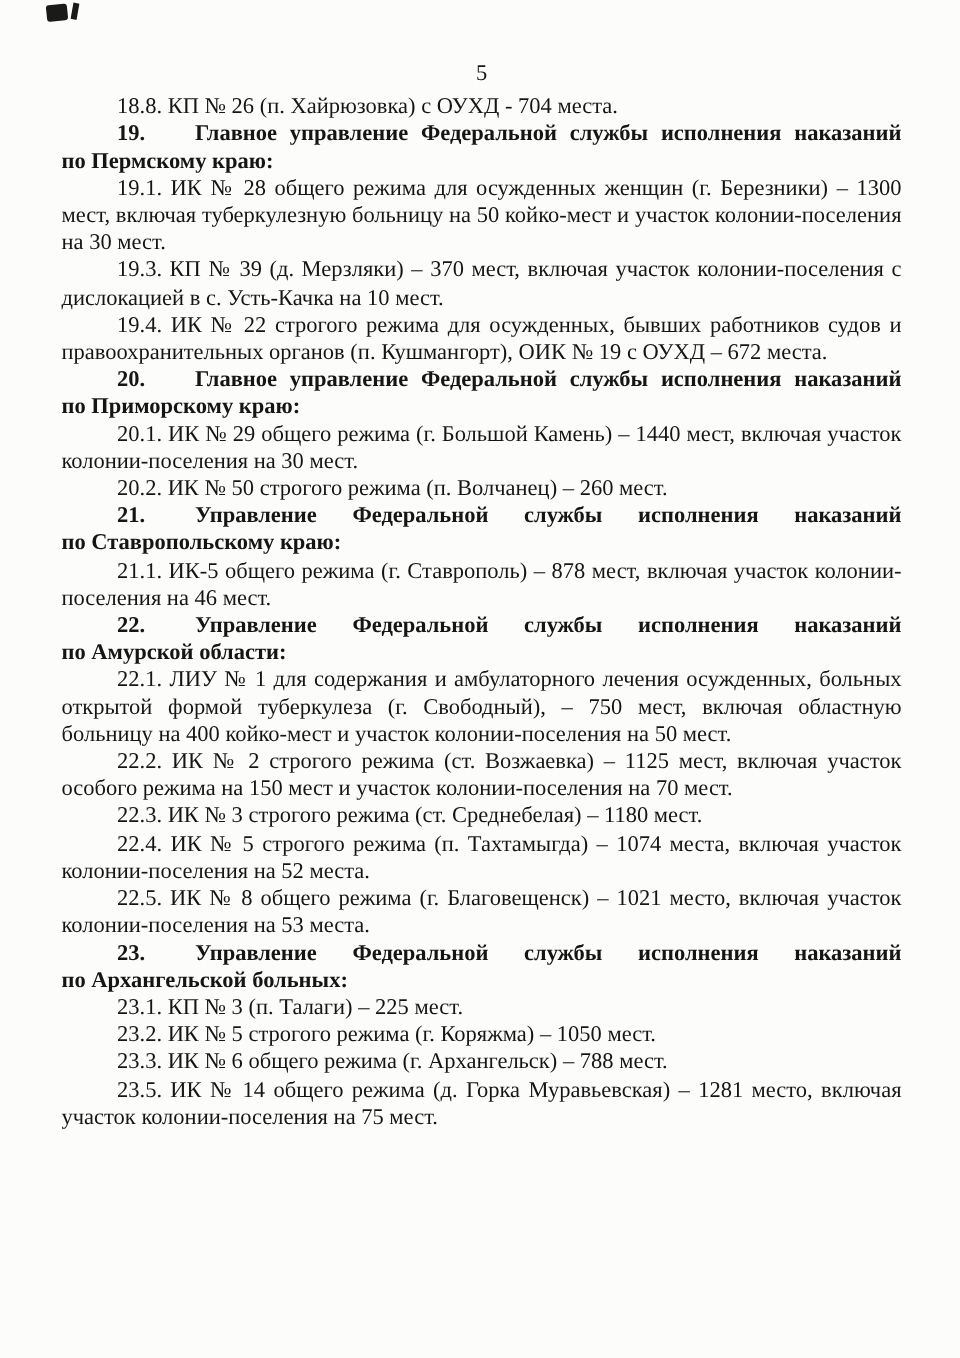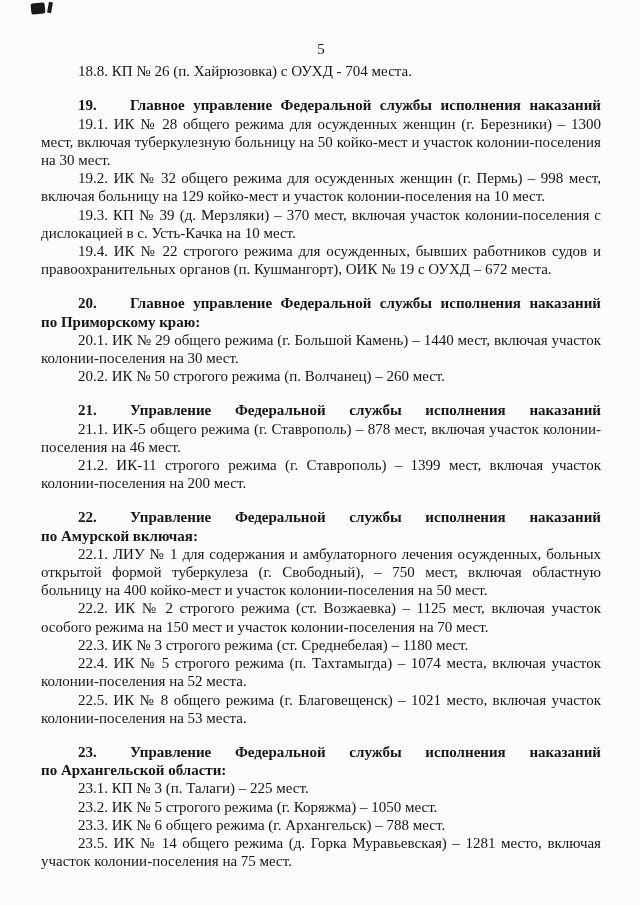--- a/index.html
+++ b/index.html
@@ -30,21 +30,20 @@
     line-height: 18.2px;
     text-align: justify;
     text-indent: 37px;
   }
   .para.cont { text-indent: 0; }
   .heading { font-weight: bold; }
   .hline1 {
     display: block;
     text-align: justify;
     text-align-last: justify;
-    margin-top: 16px;
   }
   .hline1 .num {
     display: inline-block;
     width: 52px;
     text-align: left;
     text-indent: 0;
   }
   .hline2 { display: block; text-indent: 0; }
   .artifact {
     position: absolute;
@@ -65,55 +64,55 @@
 <div class="artifact artifact-1"></div>
 <div class="artifact artifact-2"></div>
 
 <div class="content">
   <div class="page-number">5</div>
 
   <p class="para">18.8. КП № 26 (п. Хайрюзовка) с ОУХД - 704 места.</p>
 
   <p class="para heading">
       <span class="hline1"><span class="num">19.</span><span class="htext">Главное управление Федеральной службы исполнения наказаний</span></span>
+      <span class="hline2">по Пермскому краю:</span>
     </p>
 
   <p class="para">19.1. ИК № 28 общего режима для осужденных женщин (г. Березники) – 1300 мест, включая туберкулезную больницу на 50 койко-мест и участок колонии-поселения на 30 мест.</p>
-  <p class="para">19.2. ИК № 32 общего режима для осужденных женщин (г. Пермь) – 998 мест, включая больницу на 129 койко-мест и участок колонии-поселения на 10 мест.</p>
   <p class="para">19.3. КП № 39 (д. Мерзляки) – 370 мест, включая участок колонии-поселения с дислокацией в с. Усть-Качка на 10 мест.</p>
   <p class="para">19.4. ИК № 22 строгого режима для осужденных, бывших работников судов и правоохранительных органов (п. Кушмангорт), ОИК № 19 с ОУХД – 672 места.</p>
 
   <p class="para heading">
       <span class="hline1"><span class="num">20.</span><span class="htext">Главное управление Федеральной службы исполнения наказаний</span></span>
       <span class="hline2">по Приморскому краю:</span>
     </p>
 
   <p class="para">20.1. ИК № 29 общего режима (г. Большой Камень) – 1440 мест, включая участок колонии-поселения на 30 мест.</p>
   <p class="para">20.2. ИК № 50 строгого режима (п. Волчанец) – 260 мест.</p>
 
   <p class="para heading">
       <span class="hline1"><span class="num">21.</span><span class="htext">Управление Федеральной службы исполнения наказаний</span></span>
+      <span class="hline2">по Ставропольскому краю:</span>
     </p>
 
   <p class="para">21.1. ИК-5 общего режима (г. Ставрополь) – 878 мест, включая участок колонии-поселения на 46 мест.</p>
-  <p class="para">21.2. ИК-11 строгого режима (г. Ставрополь) – 1399 мест, включая участок колонии-поселения на 200 мест.</p>
 
   <p class="para heading">
       <span class="hline1"><span class="num">22.</span><span class="htext">Управление Федеральной службы исполнения наказаний</span></span>
-      <span class="hline2">по Амурской включая:</span>
+      <span class="hline2">по Амурской области:</span>
     </p>
 
   <p class="para">22.1. ЛИУ № 1 для содержания и амбулаторного лечения осужденных, больных открытой формой туберкулеза (г. Свободный), – 750 мест, включая областную больницу на 400 койко-мест и участок колонии-поселения на 50 мест.</p>
   <p class="para">22.2. ИК № 2 строгого режима (ст. Возжаевка) – 1125 мест, включая участок особого режима на 150 мест и участок колонии-поселения на 70 мест.</p>
   <p class="para">22.3. ИК № 3 строгого режима (ст. Среднебелая) – 1180 мест.</p>
   <p class="para">22.4. ИК № 5 строгого режима (п. Тахтамыгда) – 1074 места, включая участок колонии-поселения на 52 места.</p>
   <p class="para">22.5. ИК № 8 общего режима (г. Благовещенск) – 1021 место, включая участок колонии-поселения на 53 места.</p>
 
   <p class="para heading">
       <span class="hline1"><span class="num">23.</span><span class="htext">Управление Федеральной службы исполнения наказаний</span></span>
-      <span class="hline2">по Архангельской области:</span>
+      <span class="hline2">по Архангельской больных:</span>
     </p>
 
   <p class="para">23.1. КП № 3 (п. Талаги) – 225 мест.</p>
   <p class="para">23.2. ИК № 5 строгого режима (г. Коряжма) – 1050 мест.</p>
   <p class="para">23.3. ИК № 6 общего режима (г. Архангельск) – 788 мест.</p>
   <p class="para">23.5. ИК № 14 общего режима (д. Горка Муравьевская) – 1281 место, включая участок колонии-поселения на 75 мест.</p>
 </div>
 
 </body></html>

